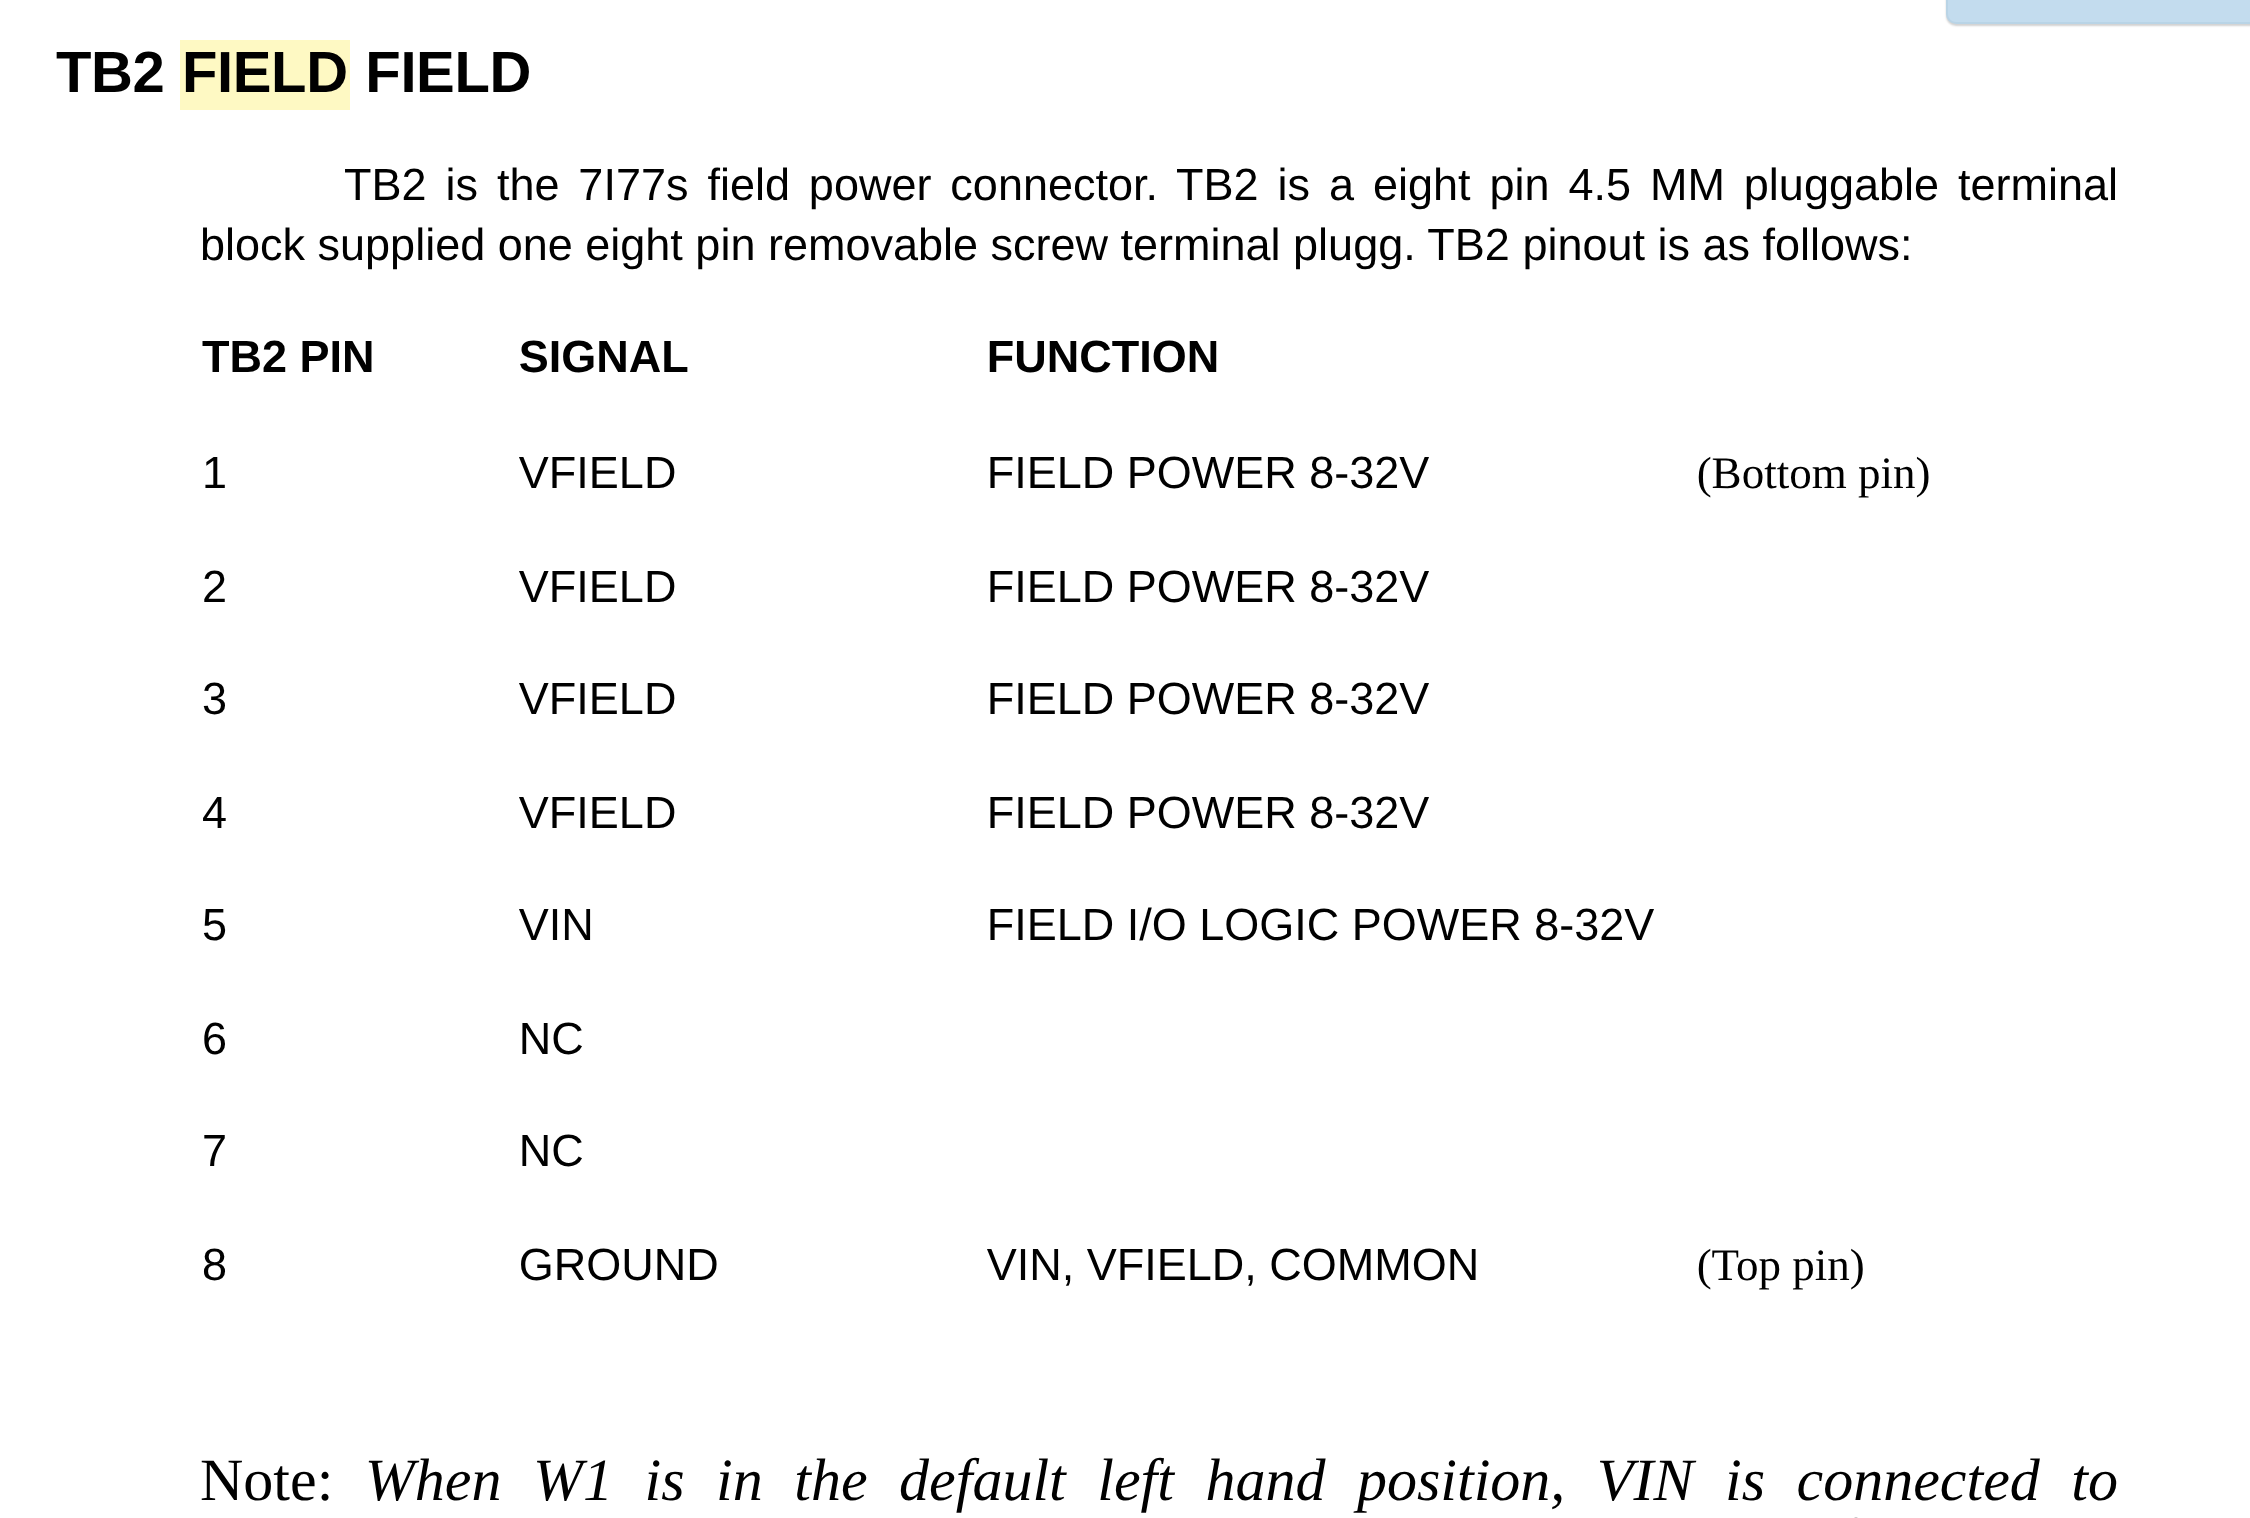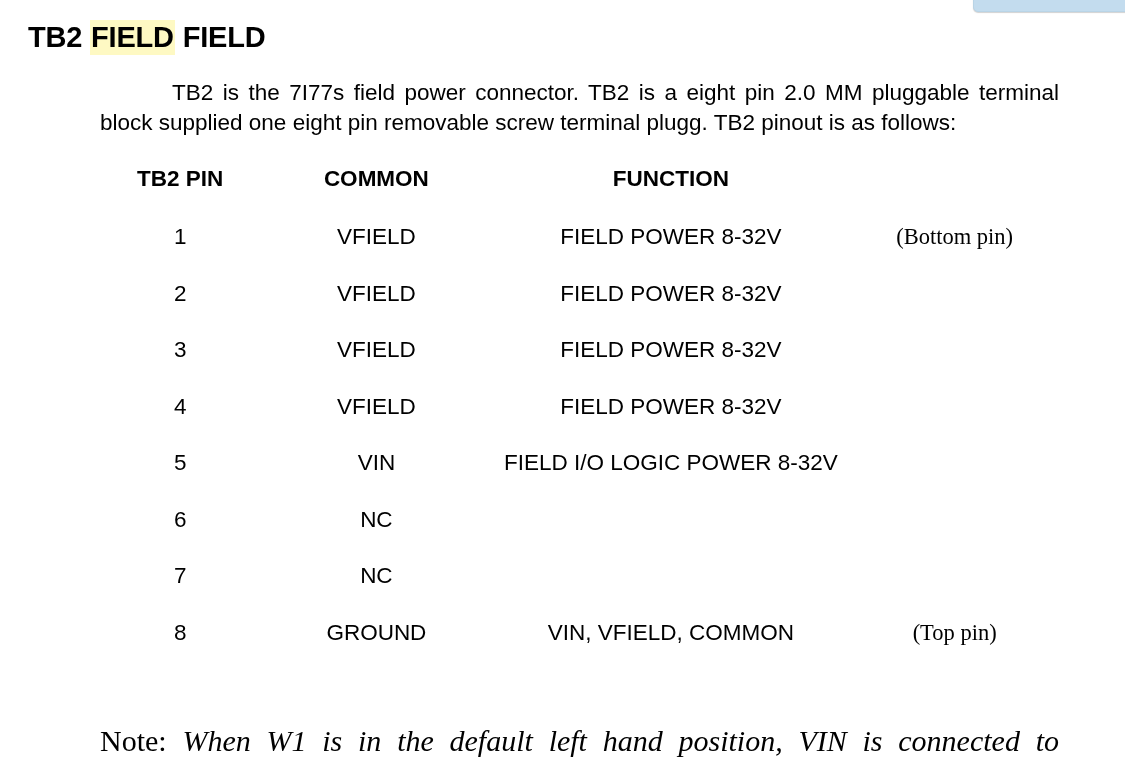--- a/index.html
+++ b/index.html
@@ -63,21 +63,21 @@
   .pin-table {
     position: absolute;
     left: 101px;
     top: 168px;
     width: 960px;
     border-collapse: collapse;
     font-size: 22.5px;
   }
   .pin-table th,
   .pin-table td {
-    text-align: center;
+    text-align: left;
     vertical-align: top;
     padding: 0;
     font-weight: normal;
     line-height: 1;
     white-space: nowrap;
   }
   .pin-table thead th {
     font-weight: bold;
     height: 58px;
   }
@@ -103,27 +103,27 @@
   }
   .note .note-body { font-style: italic; }
 </style>
 </head>
 <body>
 
 <div class="top-strip"></div>
 
 <h1 class="page-heading"><span>TB2 </span><span class="hl">FIELD</span><span> FIELD</span></h1>
 
-<p class="intro">TB2 is the 7I77s field power connector.  TB2 is a eight pin 2.0 MM pluggable terminal block supplied one eight pin removable screw terminal plugg. TB2 pinout is as follows:</p>
+<p class="intro">TB2 is the 7I77s field power connector.  TB2 is a eight pin 4.5 MM pluggable terminal block supplied one eight pin removable screw terminal plugg. TB2 pinout is as follows:</p>
 
 <table class="pin-table">
   <thead>
     <tr>
       <th class="col-pin">TB2 PIN</th>
-      <th class="col-signal">COMMON</th>
+      <th class="col-signal">SIGNAL</th>
       <th class="col-function">FUNCTION</th>
       <th class="col-note"></th>
     </tr>
   </thead>
   <tbody>
     <tr>
       <td class="col-pin">1</td>
       <td class="col-signal">VFIELD</td>
       <td class="col-function">FIELD POWER 8-32V</td>
       <td class="col-note">(Bottom pin)</td>

